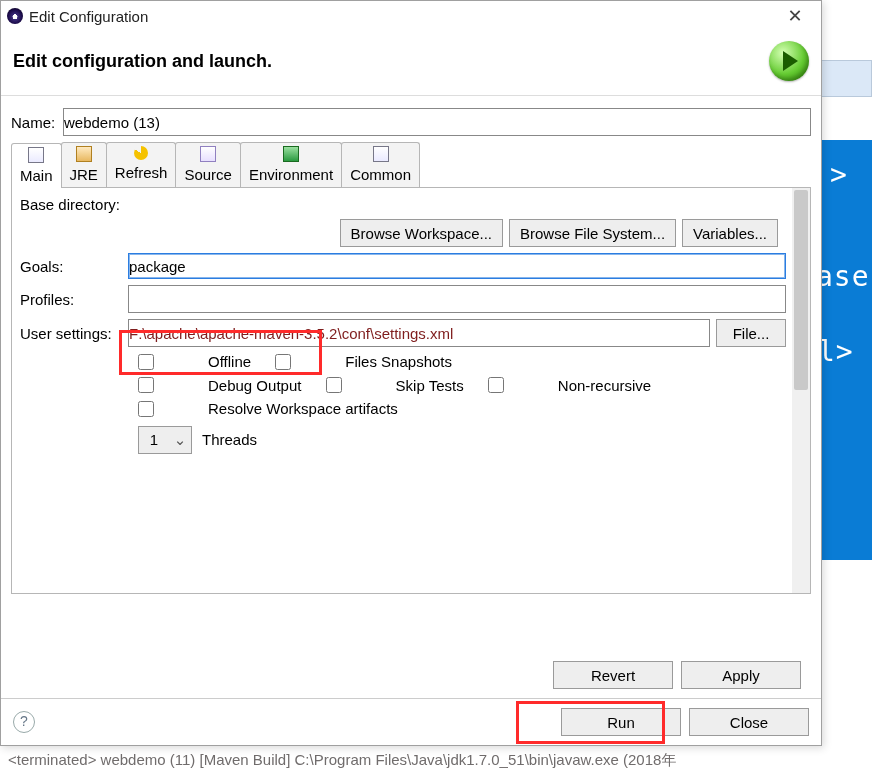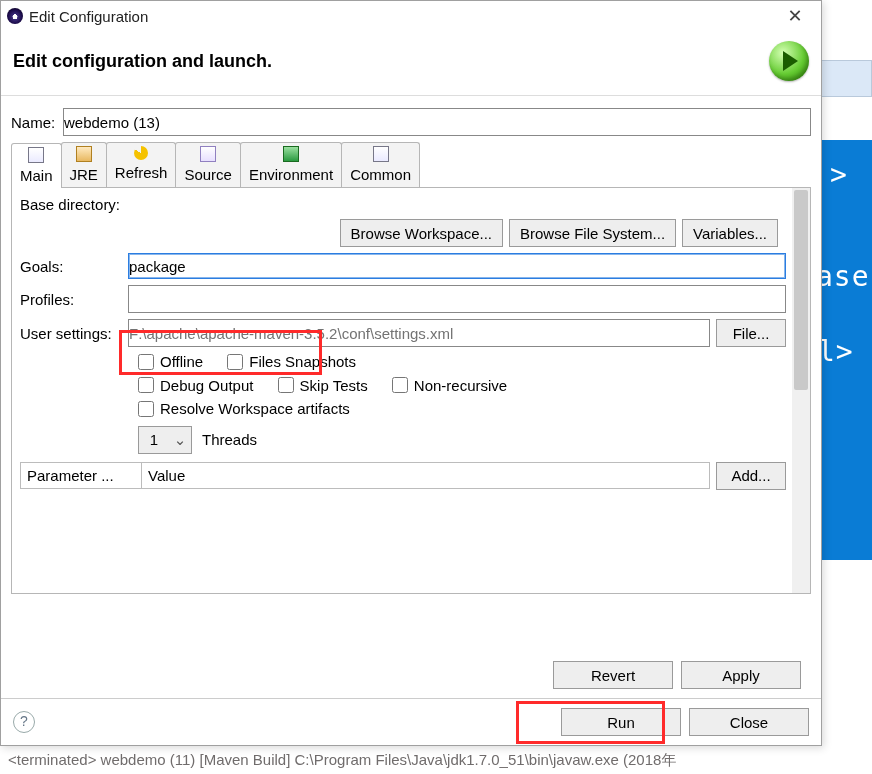--- a/index.html
+++ b/index.html
@@ -15,39 +15,39 @@
   .title-x{width:40px;text-align:center;font-size:18px;color:#444;cursor:pointer;}
   .headerrow{display:flex;align-items:center;padding:10px 12px 14px;border-bottom:1px solid #ddd;}
   .headerrow h2{margin:0;font-size:18px;font-weight:bold;flex:1;}
   .run-icon{width:40px;height:40px;border-radius:50%;background:radial-gradient(circle at 35% 30%,#d4ffb3,#66cc33 55%,#2b8f00 100%);box-shadow:inset -2px -3px 4px rgba(0,0,0,.25),0 1px 2px rgba(0,0,0,.3);position:relative;}
   .run-icon::after{content:"";position:absolute;left:14px;top:10px;border-left:15px solid #1a5d00;border-top:10px solid transparent;border-bottom:10px solid transparent;}
   .body{padding:12px 10px 0;}
   .row{display:flex;align-items:center;margin-bottom:6px;}
   .lbl{width:108px;}
   .lbl-sm{width:52px;}
   .txt{flex:1;height:26px;border:1px solid #888;padding:0 0;font:inherit;background:#fff;}
-  .txt.ro{color:#737373;}
+  .txt.ro{color:#7f1d1d;}
   .blue-focus{border:1px solid #2b7de1;box-shadow:inset 0 0 0 1px #88b6ec;}
   .tabs{display:flex;border-bottom:1px solid #b6b6b6;margin-top:6px;}
   .tab{padding:3px 8px 4px;border:1px solid #b6b6b6;border-bottom:none;margin-right:-1px;background:#f3f3f3;border-radius:3px 3px 0 0;display:flex;align-items:center;gap:4px;font-size:15px;flex-direction:column;}
   .tab.active{background:#fff;position:relative;top:1px;}
   .tab-ic{width:14px;height:14px;display:inline-block;}
   .ic-main{background:linear-gradient(#fff,#eaeaff);border:1px solid #778;}
   .ic-jre{background:linear-gradient(#ffeac0,#e8b860);border:1px solid #b08020;}
   .ic-ref{background:conic-gradient(#f5c200 0 300deg,transparent 0);border-radius:50%;}
   .ic-src{background:linear-gradient(#fff,#e8e0ff);border:1px solid #9080c0;}
   .ic-env{background:linear-gradient(#9ae0a0,#2a9a40);border:1px solid #1a6a20;}
   .ic-cmn{background:linear-gradient(#fff,#eaeaff);border:1px solid #778;}
   .panel{border:1px solid #b6b6b6;border-top:none;height:405px;position:relative;}
   .panel-scroll{position:absolute;right:0;top:0;bottom:0;width:18px;background:#f0f0f0;}
   .panel-scroll .thumb{position:absolute;left:2px;right:2px;top:2px;height:200px;background:#c9c9c9;border-radius:2px;}
   .panel-inner{padding:8px 24px 8px 8px;}
   .btnrow{display:flex;gap:6px;justify-content:flex-end;margin:6px 8px;}
   .btn{height:28px;padding:0 10px;border:1px solid #9a9a9a;background:#eee;font:inherit;cursor:pointer;min-width:70px;}
-  .chk{display:inline-flex;align-items:center;margin-right:20px;}
+  .chk{display:inline-flex;align-items:center;margin-right:20px;gap:48px;}
   .chk input{width:16px;height:16px;margin:0 6px 0 0;}
   .spin{display:inline-flex;align-items:center;height:26px;border:1px solid #9a9a9a;background:#eee;}
   .spin .num{width:30px;text-align:center;}
   .spin .ar{width:22px;text-align:center;color:#555;}
   .tbl{display:flex;border:1px solid #bcbcbc;margin-top:8px;}
   .tbl .col1{width:108px;border-right:1px solid #bcbcbc;padding:4px 6px;background:#fff;}
   .tbl .col2{flex:1;padding:4px 6px;background:#fff;}
   .tbl-btns{display:flex;flex-direction:column;gap:4px;margin-left:6px;}
   .bottom-btns{position:absolute;right:20px;bottom:56px;display:flex;gap:8px;}
   .footer{position:absolute;left:0;right:0;bottom:0;height:46px;border-top:1px solid #ccc;display:flex;align-items:center;padding:0 12px;}
@@ -180,29 +180,20 @@
             </div>
             <div style="margin-top:6px;display:flex;align-items:center;gap:10px;">
               <span class="spin">
                 <span class="num">1</span>
                 <span class="ar">⌄</span>
               </span>
               <span>Threads</span>
             </div>
           </div>
 
-          <div style="display:flex;align-items:flex-start;">
-            <div class="tbl" style="flex:1;">
-              <div class="col1">Parameter ...</div>
-              <div class="col2">Value</div>
-            </div>
-            <div class="tbl-btns">
-              <button class="btn" style="margin-top:8px;">Add...</button>
-            </div>
-          </div>
 
         </div>
       </div>
 
       <div class="bottom-btns">
         <button class="btn big">Revert</button>
         <button class="btn big">Apply</button>
       </div>
 
     </div>

